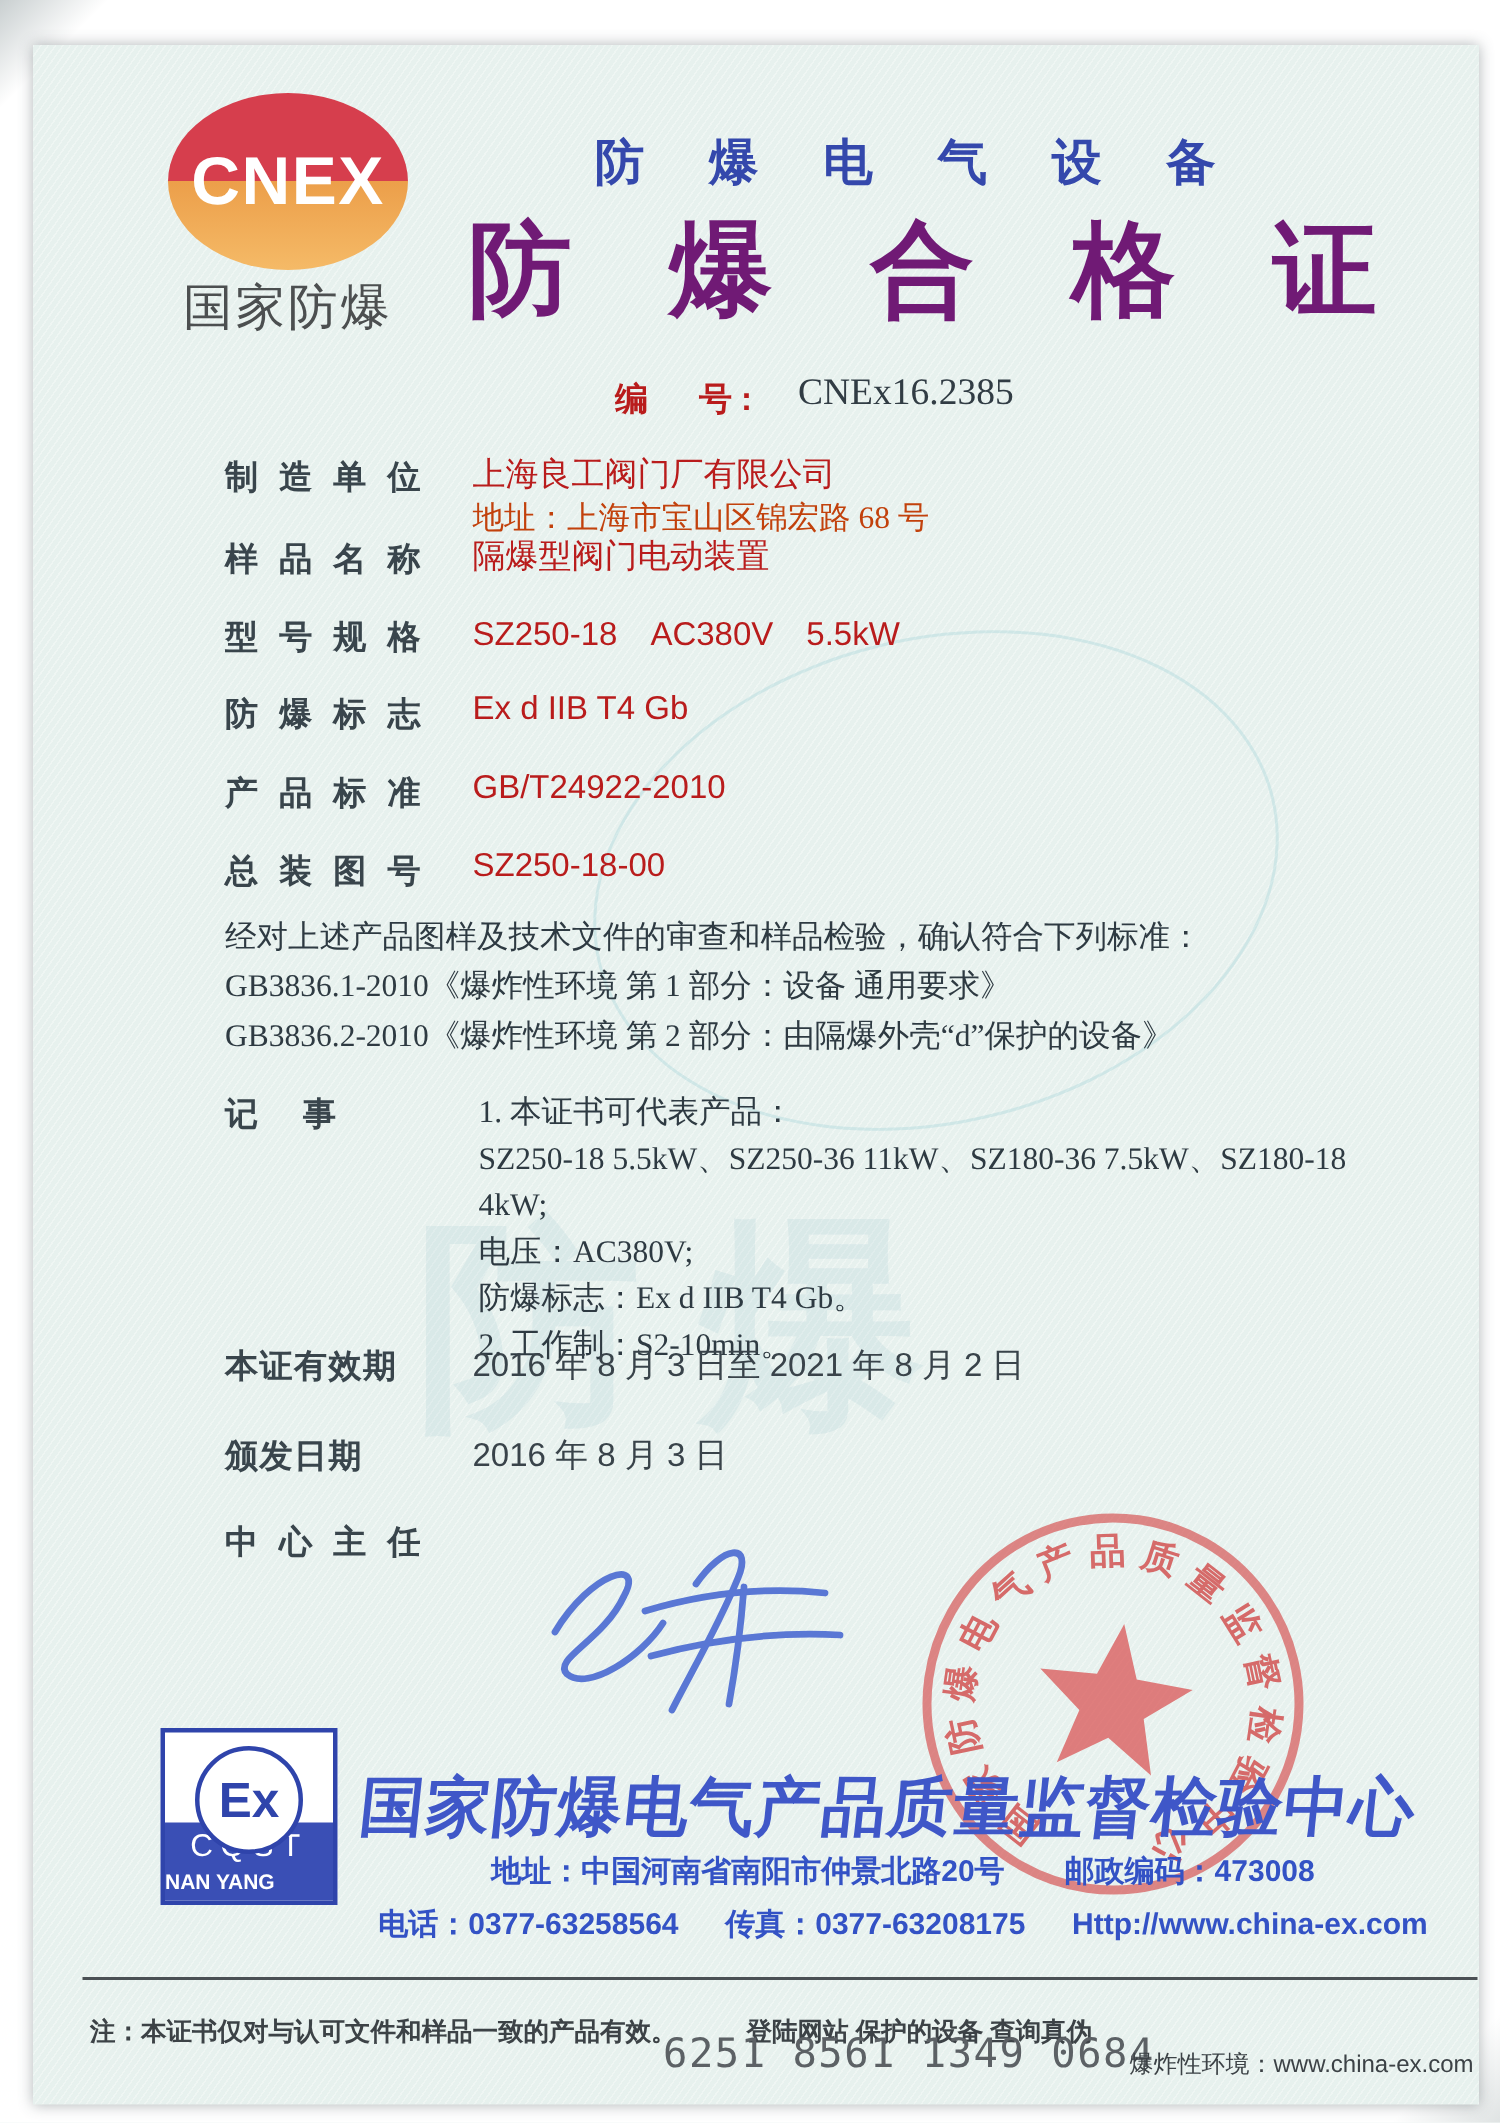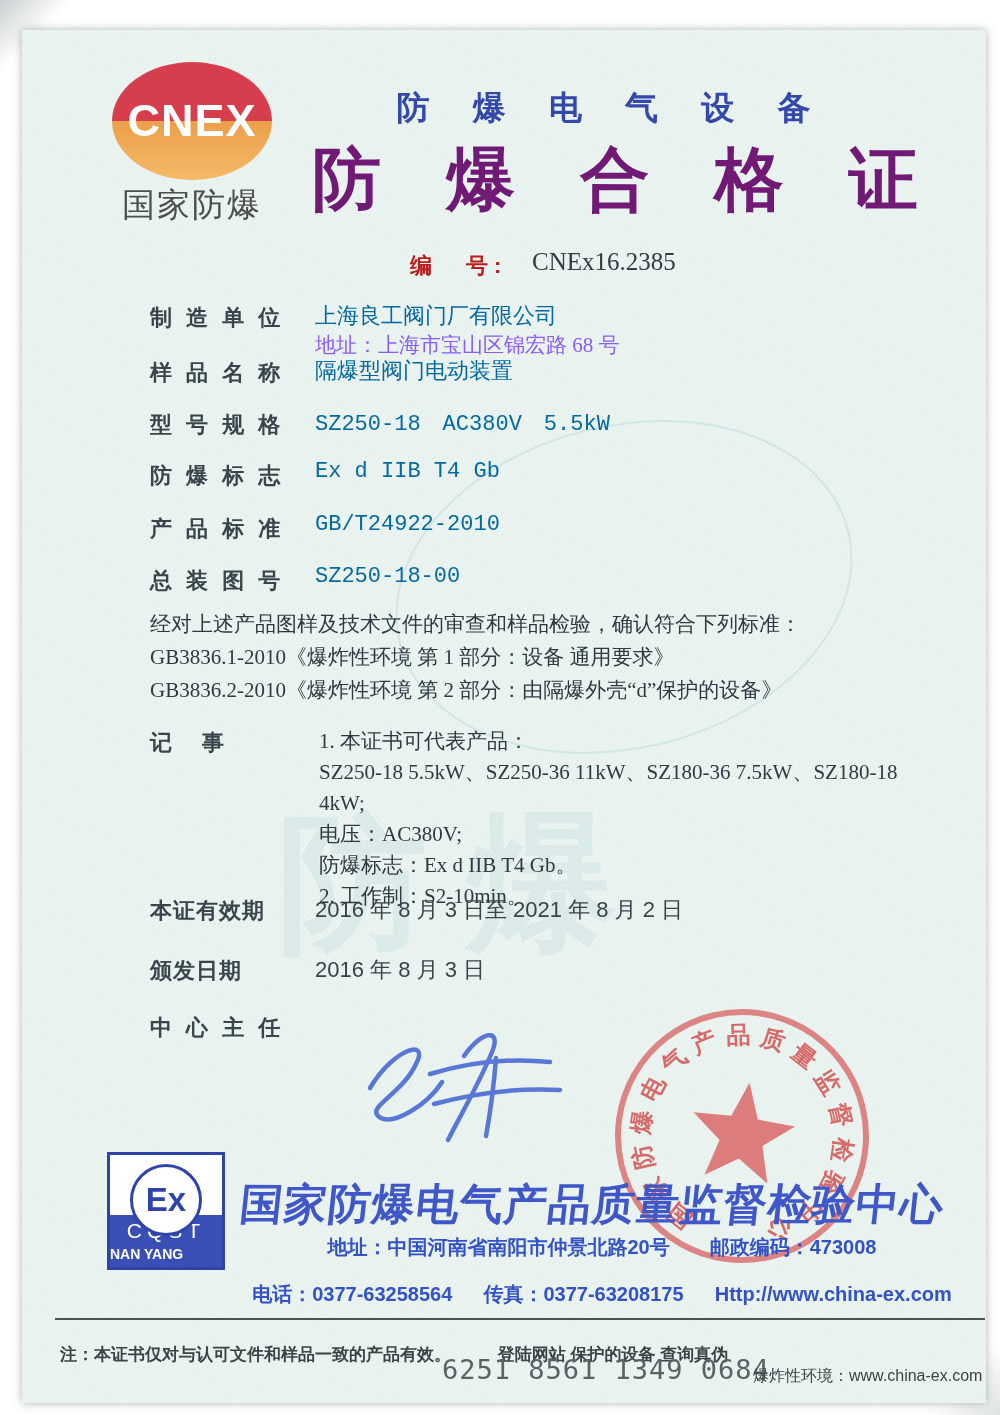--- a/index.html
+++ b/index.html
@@ -57,25 +57,25 @@
     position:absolute; left:510px; top:218px; font-size:25px;
     font-family:"Liberation Serif","DejaVu Serif",serif; color:#313c44; white-space:nowrap;
   }
   
   .f-label {
     position:absolute; left:128px; font-size:22px; font-weight:bold;
     color:#39454c; letter-spacing:4px; white-space:nowrap;
   }
   .f-value {
     position:absolute; left:293px; font-size:22px;
-    font-family:Liberation Mono, monospace; color:#0369a1; white-space:nowrap;
+    font-family:Liberation Sans, sans-serif; color:#b91c1c; white-space:nowrap;
   }
   .f-sub {
     position:absolute; left:293px; font-size:21px;
-    font-family:"Liberation Serif","DejaVu Serif",serif; color:#8b5cf6; white-space:nowrap;
+    font-family:"Liberation Serif","DejaVu Serif",serif; color:#c2410c; white-space:nowrap;
   }
   .sans-val { font-family:"Liberation Sans",sans-serif !important; color:#39434a !important; }
   
   .standards {
     position:absolute; left:128px; top:578px; width:780px;
     font-size:21px; line-height:33px;
     font-family:"Liberation Serif","DejaVu Serif",serif; color:#2e3a42;
   }
   
   .notes-lines {
@@ -112,21 +112,21 @@
     position:absolute; left:215px; top:1146px; width:710px; text-align:center;
     font-size:43px; font-weight:bold; color:#3f57c8; transform:skewX(-6deg);
     letter-spacing:1px; white-space:nowrap;
   }
   .org-addr {
     position:absolute; left:225px; top:1204px; width:710px; text-align:center;
     font-size:20px; font-weight:bold; color:#3352c5; white-space:nowrap;
   }
   .org-tel {
     position:absolute; left:200px; top:1239px; width:760px; text-align:center;
-    font-size:20px; font-weight:bold; color:#3352c5; white-space:nowrap;margin-top:12px;
+    font-size:20px; font-weight:bold; color:#3352c5; white-space:nowrap;
   }
   
   .divider { position:absolute; left:33px; top:1288px; width:930px; height:2px; background:#4a5054; }
   .foot-note { position:absolute; left:38px; top:1313px; font-size:17px; font-weight:bold; color:#3c4246; white-space:nowrap; }
   .foot-note .gap { margin-left:42px; }
   .foot-code {
     position:absolute; left:420px; top:1324px; font-size:27px; color:#5c6165;
     font-family:"DejaVu Sans Mono", monospace; letter-spacing:1px; white-space:nowrap;
   }
   .foot-query { position:absolute; left:731px; top:1336px; font-size:16px; color:#3c4246; white-space:nowrap; }

